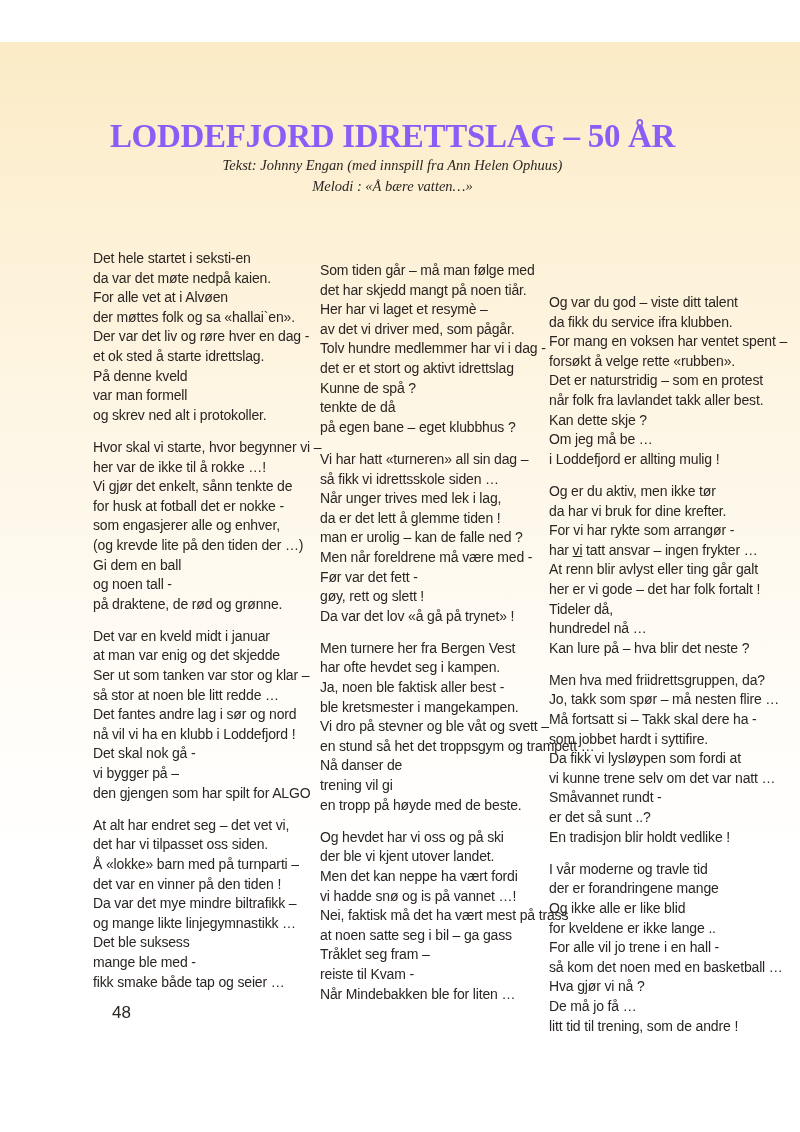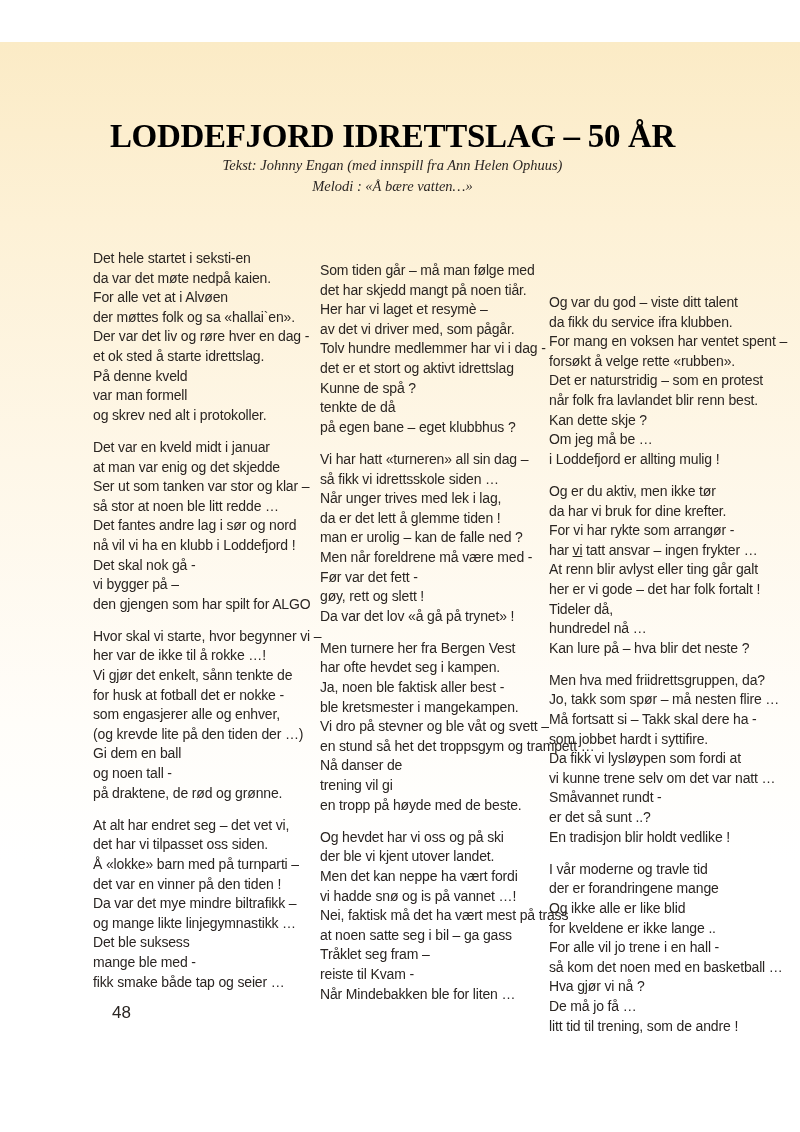--- a/index.html
+++ b/index.html
@@ -25,21 +25,21 @@
     .title {
       position: absolute;
       left: 0;
       top: 117px;
       width: 785px;
       text-align: center;
       font-family: "Liberation Serif", "DejaVu Serif", serif;
       font-weight: bold;
       font-size: 33px;
       letter-spacing: -0.3px;
-      color: #000000;
+      color: #8b5cf6;
       margin: 0;
       line-height: 38px;
       white-space: nowrap;
     }
     .credits {
       position: absolute;
       left: 0;
       top: 155px;
       width: 785px;
       text-align: center;
@@ -92,42 +92,42 @@
     <div class="line">da var det møte nedpå kaien.</div>
     <div class="line">For alle vet at i Alvøen</div>
     <div class="line">der møttes folk og sa «hallai`en».</div>
     <div class="line">Der var det liv og røre hver en dag -</div>
     <div class="line">et ok sted å starte idrettslag.</div>
     <div class="line">På denne kveld</div>
     <div class="line">var man formell</div>
     <div class="line">og skrev ned alt i protokoller.</div>
   </div>
   <div class="stanza">
+    <div class="line">Hvor skal vi starte, hvor begynner vi –</div>
+    <div class="line">her var de ikke til å rokke …!</div>
+    <div class="line">Vi gjør det enkelt, sånn tenkte de</div>
+    <div class="line">for husk at fotball det er nokke -</div>
+    <div class="line">som engasjerer alle og enhver,</div>
+    <div class="line">(og krevde lite på den tiden der …)</div>
+    <div class="line">Gi dem en ball</div>
+    <div class="line">og noen tall -</div>
+    <div class="line">på draktene, de rød og grønne.</div>
+  </div>
+  <div class="stanza">
     <div class="line">Det var en kveld midt i januar</div>
     <div class="line">at man var enig og det skjedde</div>
     <div class="line">Ser ut som tanken var stor og klar –</div>
     <div class="line">så stor at noen ble litt redde …</div>
     <div class="line">Det fantes andre lag i sør og nord</div>
     <div class="line">nå vil vi ha en klubb i Loddefjord !</div>
     <div class="line">Det skal nok gå -</div>
     <div class="line">vi bygger på –</div>
     <div class="line">den gjengen som har spilt for ALGO</div>
   </div>
   <div class="stanza">
-    <div class="line">Hvor skal vi starte, hvor begynner vi –</div>
-    <div class="line">her var de ikke til å rokke …!</div>
-    <div class="line">Vi gjør det enkelt, sånn tenkte de</div>
-    <div class="line">for husk at fotball det er nokke -</div>
-    <div class="line">som engasjerer alle og enhver,</div>
-    <div class="line">(og krevde lite på den tiden der …)</div>
-    <div class="line">Gi dem en ball</div>
-    <div class="line">og noen tall -</div>
-    <div class="line">på draktene, de rød og grønne.</div>
-  </div>
-  <div class="stanza">
     <div class="line">At alt har endret seg – det vet vi,</div>
     <div class="line">det har vi tilpasset oss siden.</div>
     <div class="line">Å «lokke» barn med på turnparti –</div>
     <div class="line">det var en vinner på den tiden !</div>
     <div class="line">Da var det mye mindre biltrafikk –</div>
     <div class="line">og mange likte linjegymnastikk …</div>
     <div class="line">Det ble suksess</div>
     <div class="line">mange ble med -</div>
     <div class="line">fikk smake både tap og seier …</div>
   </div>
@@ -180,21 +180,21 @@
   </div>
 </div>
 
 <div class="column col-3">
   <div class="stanza">
     <div class="line">Og var du god – viste ditt talent</div>
     <div class="line">da fikk du service ifra klubben.</div>
     <div class="line">For mang en voksen har ventet spent –</div>
     <div class="line">forsøkt å velge rette «rubben».</div>
     <div class="line">Det er naturstridig – som en protest</div>
-    <div class="line">når folk fra lavlandet blir renn best.</div>
+    <div class="line">når folk fra lavlandet takk aller best.</div>
     <div class="line">Kan dette skje ?</div>
     <div class="line">Om jeg må be …</div>
     <div class="line">i Loddefjord er allting mulig !</div>
   </div>
   <div class="stanza">
     <div class="line">Og er du aktiv, men ikke tør</div>
     <div class="line">da har vi bruk for dine krefter.</div>
     <div class="line">For vi har rykte som arrangør -</div>
     <div class="line"><span>har </span><span class="u">vi</span><span> tatt ansvar – ingen frykter …</span></div>
     <div class="line">At renn blir avlyst eller ting går galt</div>

